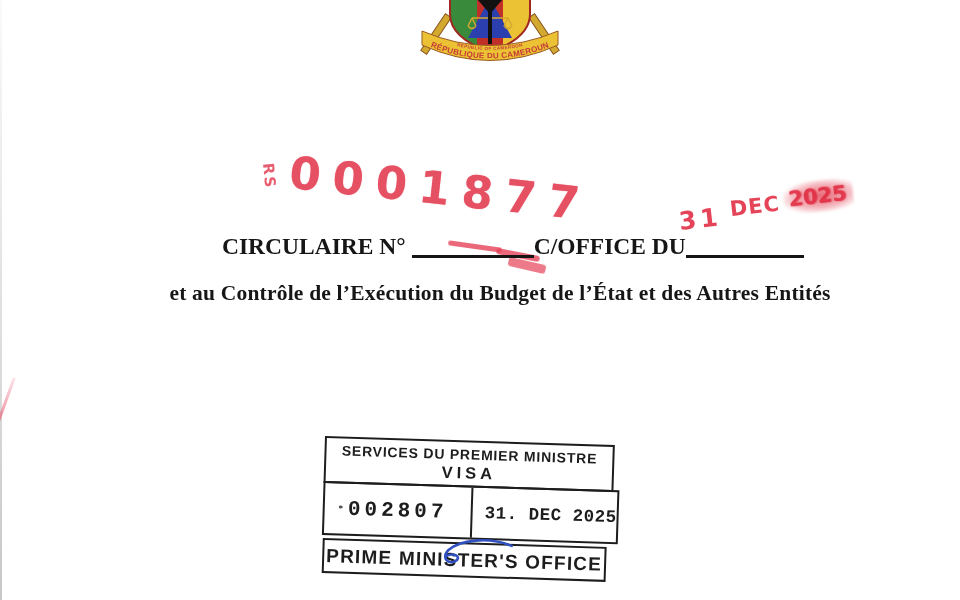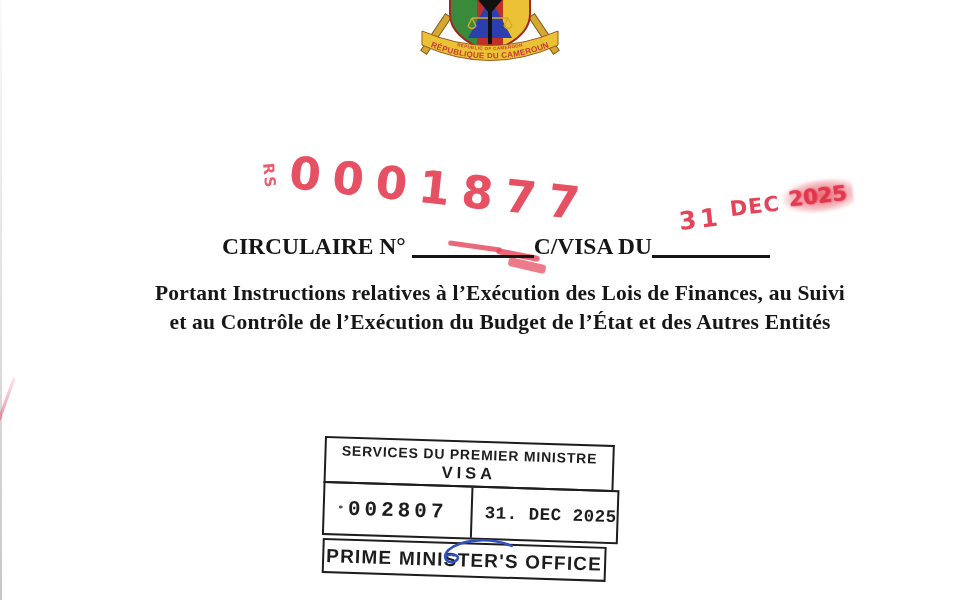--- a/index.html
+++ b/index.html
@@ -132,25 +132,24 @@
 <div class="abs red-date-stamp">
   <span class="rds-day">31</span>
   <span class="rds-month">DEC</span>
   <span class="rds-year">
     <span>2025</span>
     <span class="ink-blob"></span>
   </span>
 </div>
 
 <div class="abs circulaire-line">
-  <span>CIRCULAIRE N°</span><span class="blank blank-1"></span><span>C/VISA DU</span><span class="blank blank-2"></span>
+  <span>CIRCULAIRE N°</span><span class="blank blank-1"></span><span>C/OFFICE DU</span><span class="blank blank-2"></span>
 </div>
 
 <div class="abs subject">
-  <div>Portant Instructions relatives à l’Exécution des Lois de Finances, au Suivi</div>
   <div>et au Contrôle de l’Exécution du Budget de l’État et des Autres Entités</div>
 </div>
 
 <div class="abs visa-stamp">
   <div class="vbox vbox-top">
     <div class="v-header">SERVICES DU PREMIER MINISTRE</div>
     <div class="v-visa">VISA</div>
   </div>
   <div class="vbox vbox-mid">
     <div class="v-cell-num">

